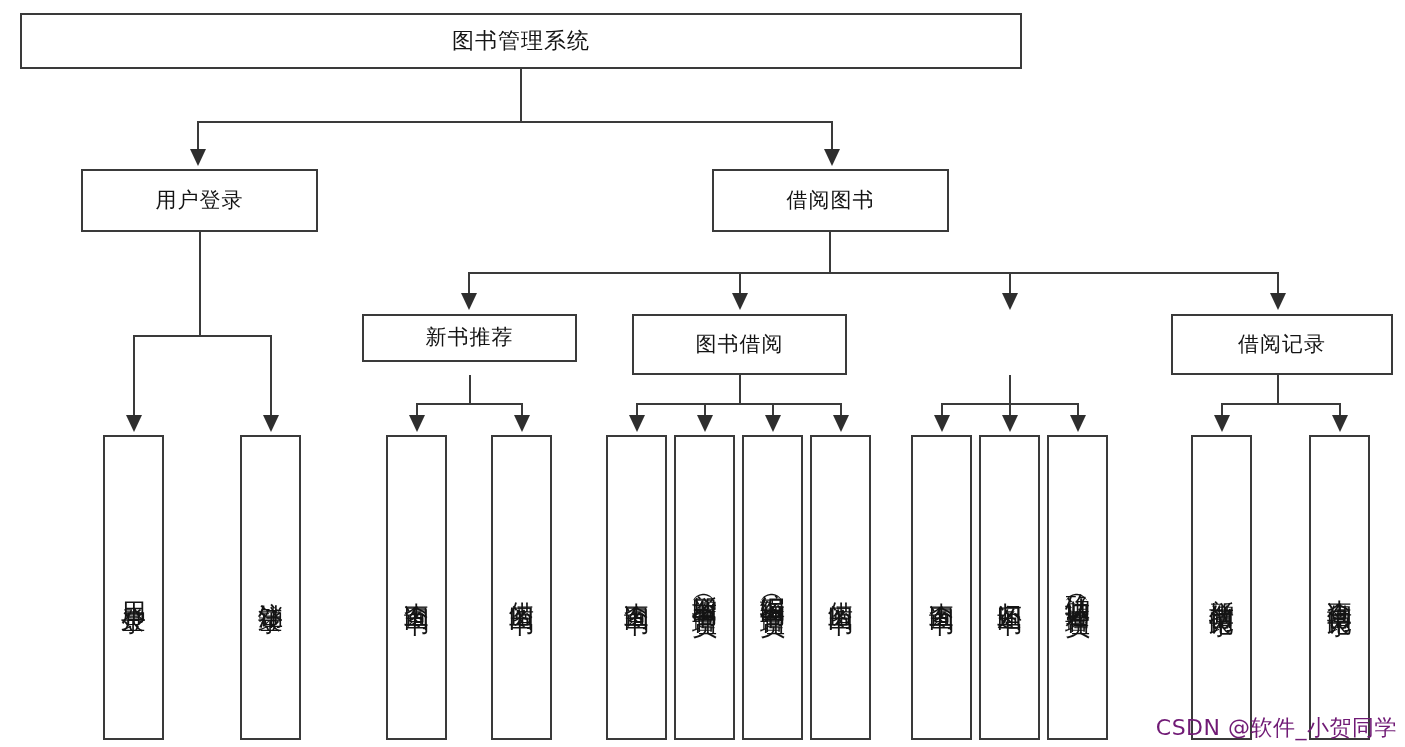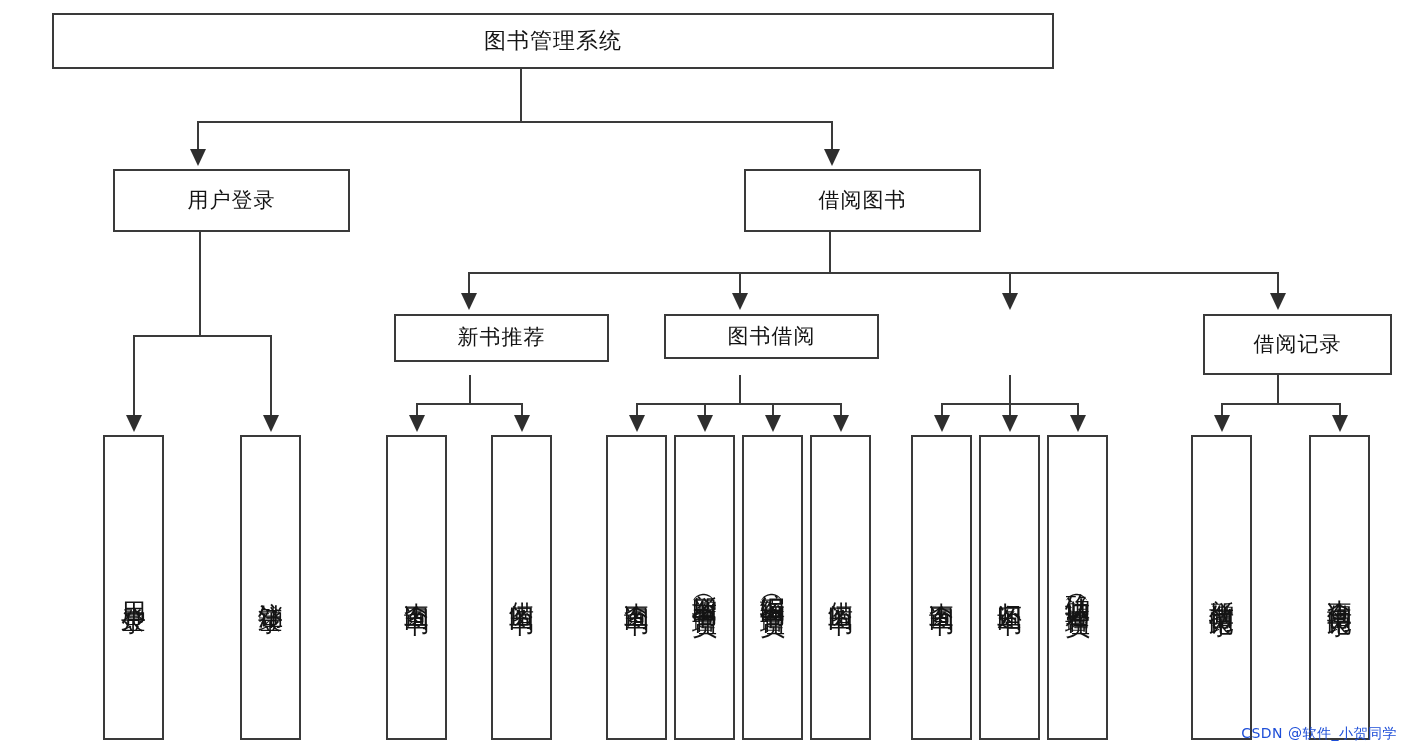--- a/index.html
+++ b/index.html
@@ -25,21 +25,20 @@
     align-items:center;
     justify-content:center;
     text-align:center;
     color:#141414;
     line-height:1.12;
   }
   .node.h{
     font-size:21px;
     letter-spacing:1px;
     padding:2px 13px;
-    margin-left:32px;
   }
   .node.root{
     font-size:22px;
   }
   
   .node.v{
     writing-mode:vertical-rl;
     text-orientation:upright;
     font-size:25px;
     letter-spacing:3px;
@@ -65,22 +64,22 @@
     width:0;height:0;
     border-left:8px solid transparent;
     border-right:8px solid transparent;
     border-top:17px solid #2e2e2e;
   }
   
   #watermark{
     position:absolute;
     right:8px;
     bottom:4px;
-    font-size:14px;
-    color:#1d4ed8;
+    font-size:22px;
+    color:#701a75;
     letter-spacing:0.5px;
     white-space:nowrap;
     font-family:"DejaVu Sans","Liberation Sans",sans-serif;
   }
 </style>
 </head>
 <body>
 
 <div id="diagram-root">
 
@@ -117,24 +116,24 @@
   <div class="arrow" style="left:732px;top:293px;"></div>
 
   <div class="ln v" style="left:1009px;top:272px;height:22px;"></div>
   <div class="arrow" style="left:1002px;top:293px;"></div>
 
   <div class="ln v" style="left:1277px;top:272px;height:22px;"></div>
   <div class="arrow" style="left:1270px;top:293px;"></div>
 
   <div class="node h" style="left:362px;top:314px;width:215px;height:48px;">新书推荐</div>
 
-  <div class="node h" style="left:632px;top:314px;width:215px;height:45px;">图书借阅</div>
-
-
-  <div class="node h" style="left:1171px;top:314px;width:189px;height:61px;">借阅记录</div>
+  <div class="node h" style="left:632px;top:314px;width:215px;height:61px;">图书借阅</div>
+
+
+  <div class="node h" style="left:1171px;top:314px;width:222px;height:61px;">借阅记录</div>
 
   <div class="ln v" style="left:469px;top:375px;height:29px;"></div>
   <div class="ln h" style="left:416px;top:403px;width:107px;"></div>
   <div class="ln v" style="left:416px;top:403px;height:14px;"></div>
   <div class="arrow" style="left:409px;top:415px;"></div>
   <div class="ln v" style="left:521px;top:403px;height:14px;"></div>
   <div class="arrow" style="left:514px;top:415px;"></div>
 
   <div class="ln v" style="left:739px;top:375px;height:29px;"></div>
   <div class="ln h" style="left:636px;top:403px;width:206px;"></div>

